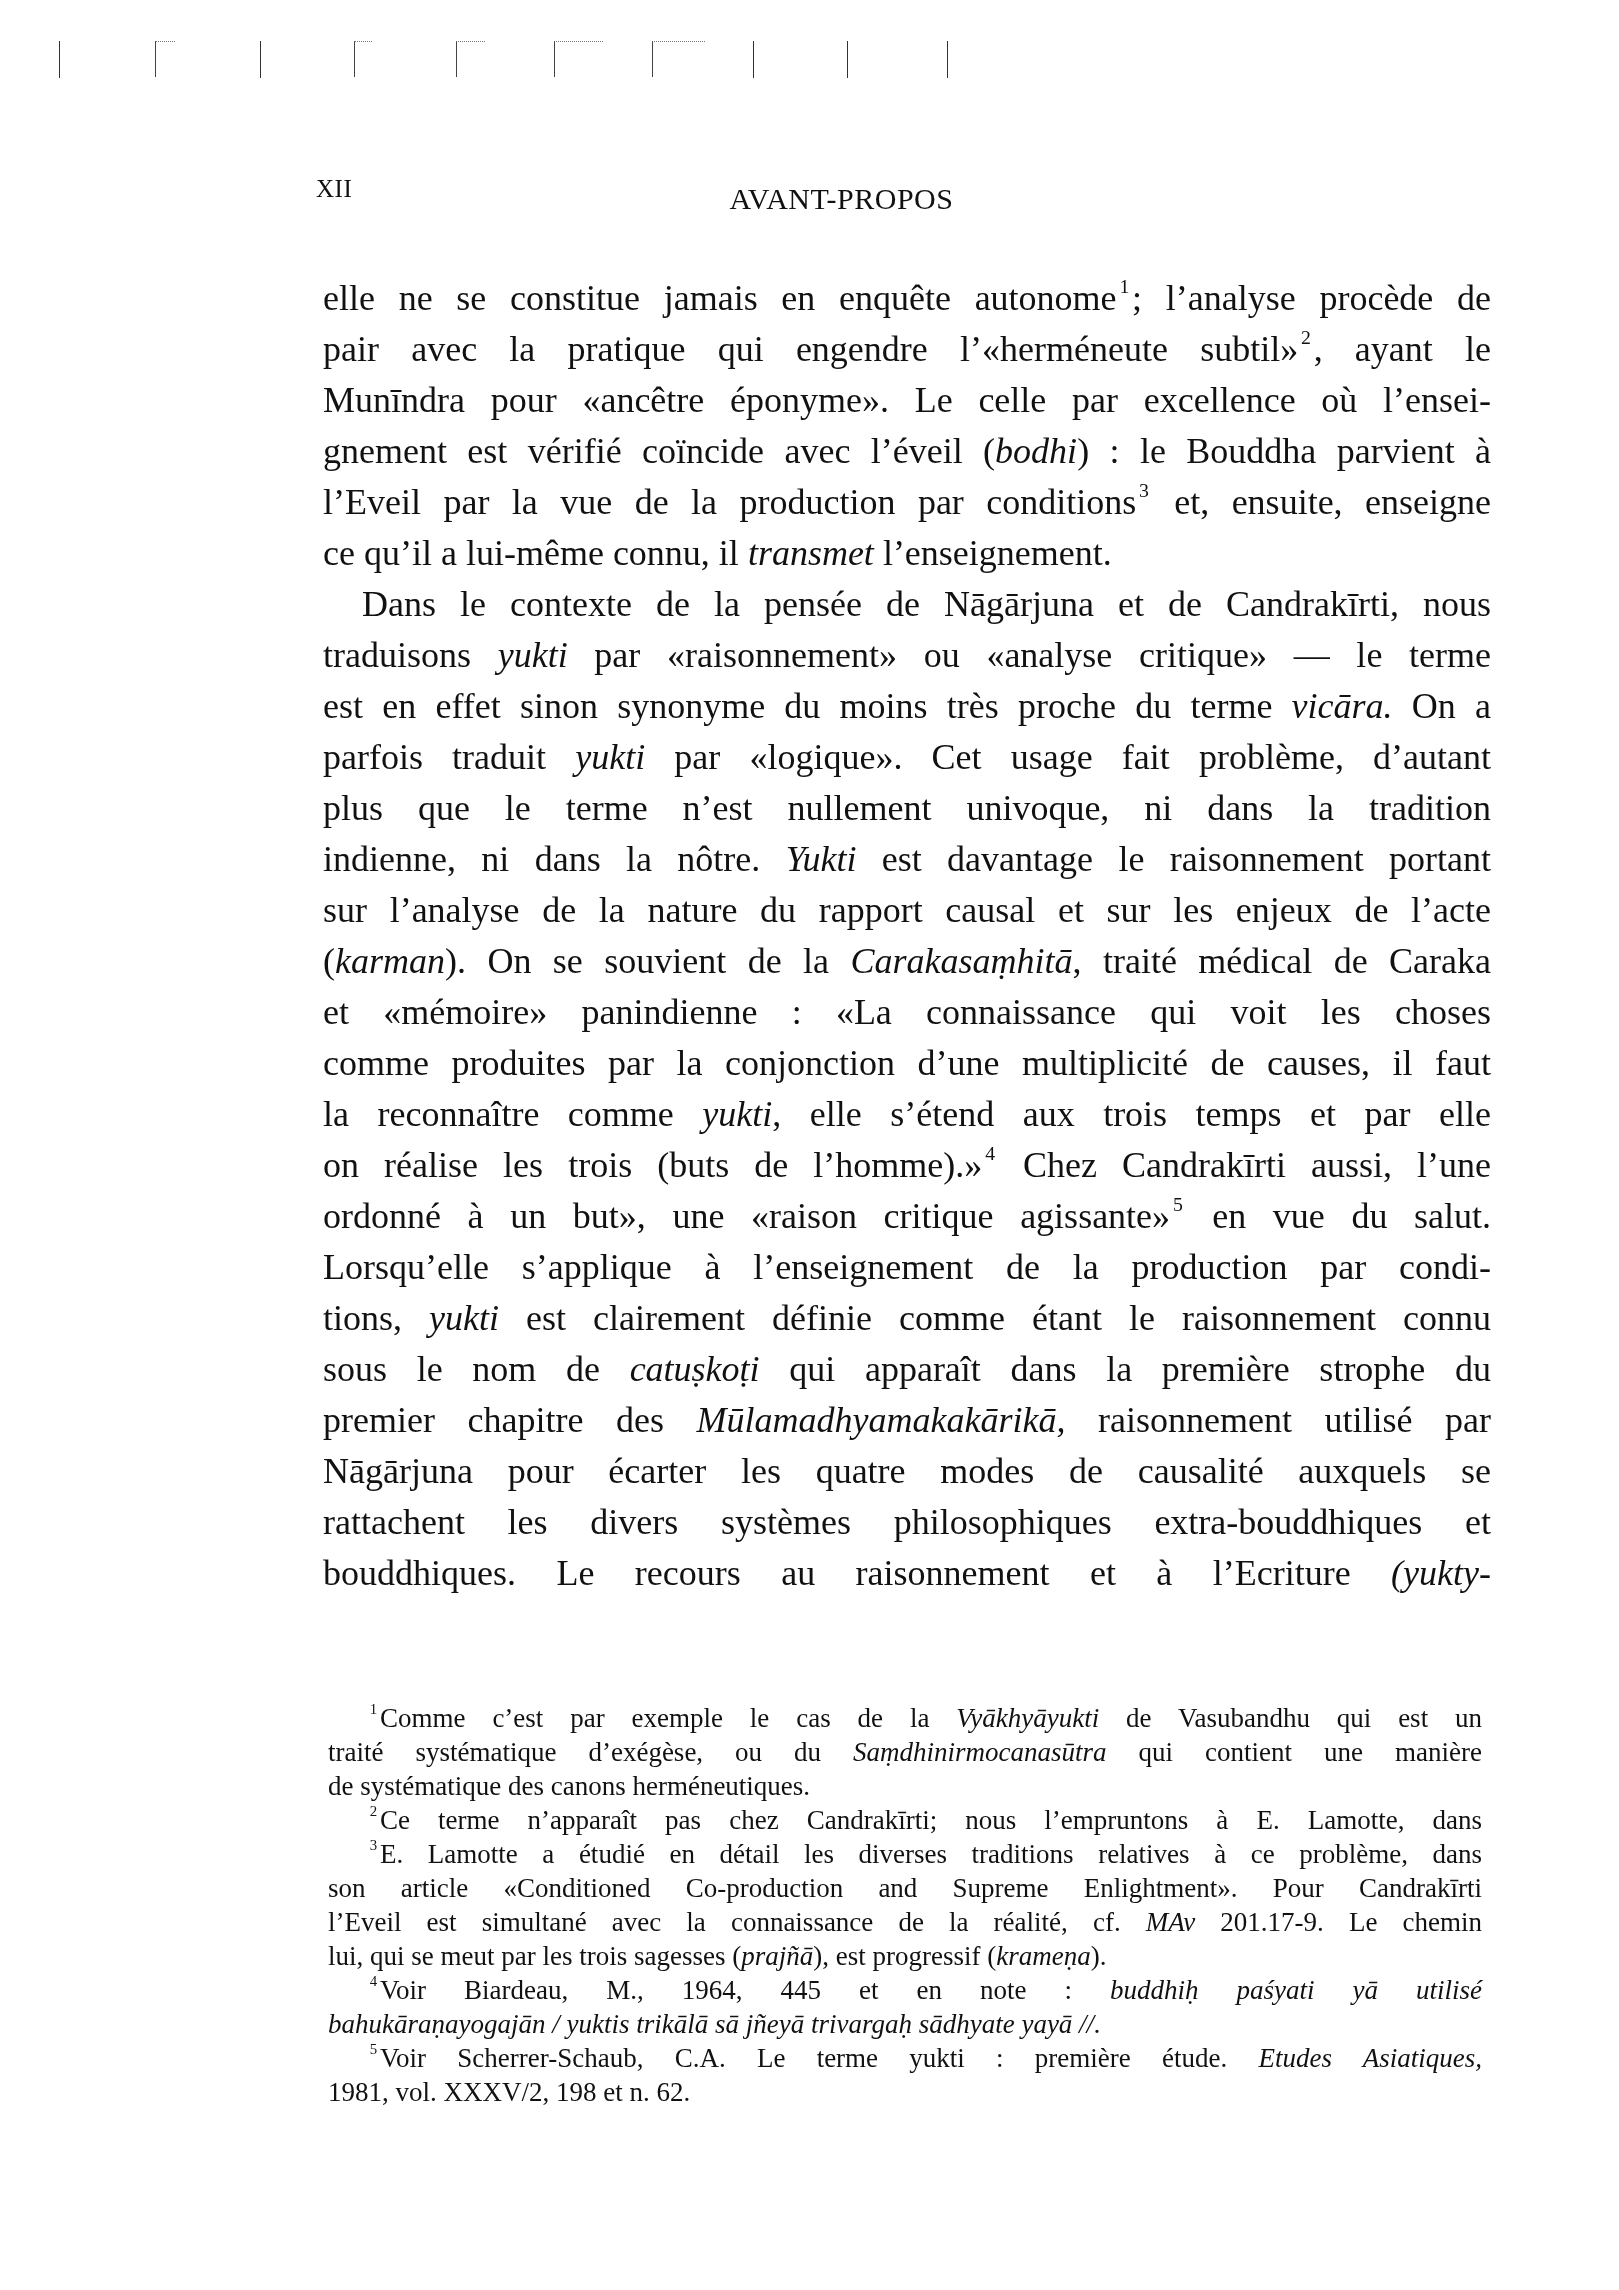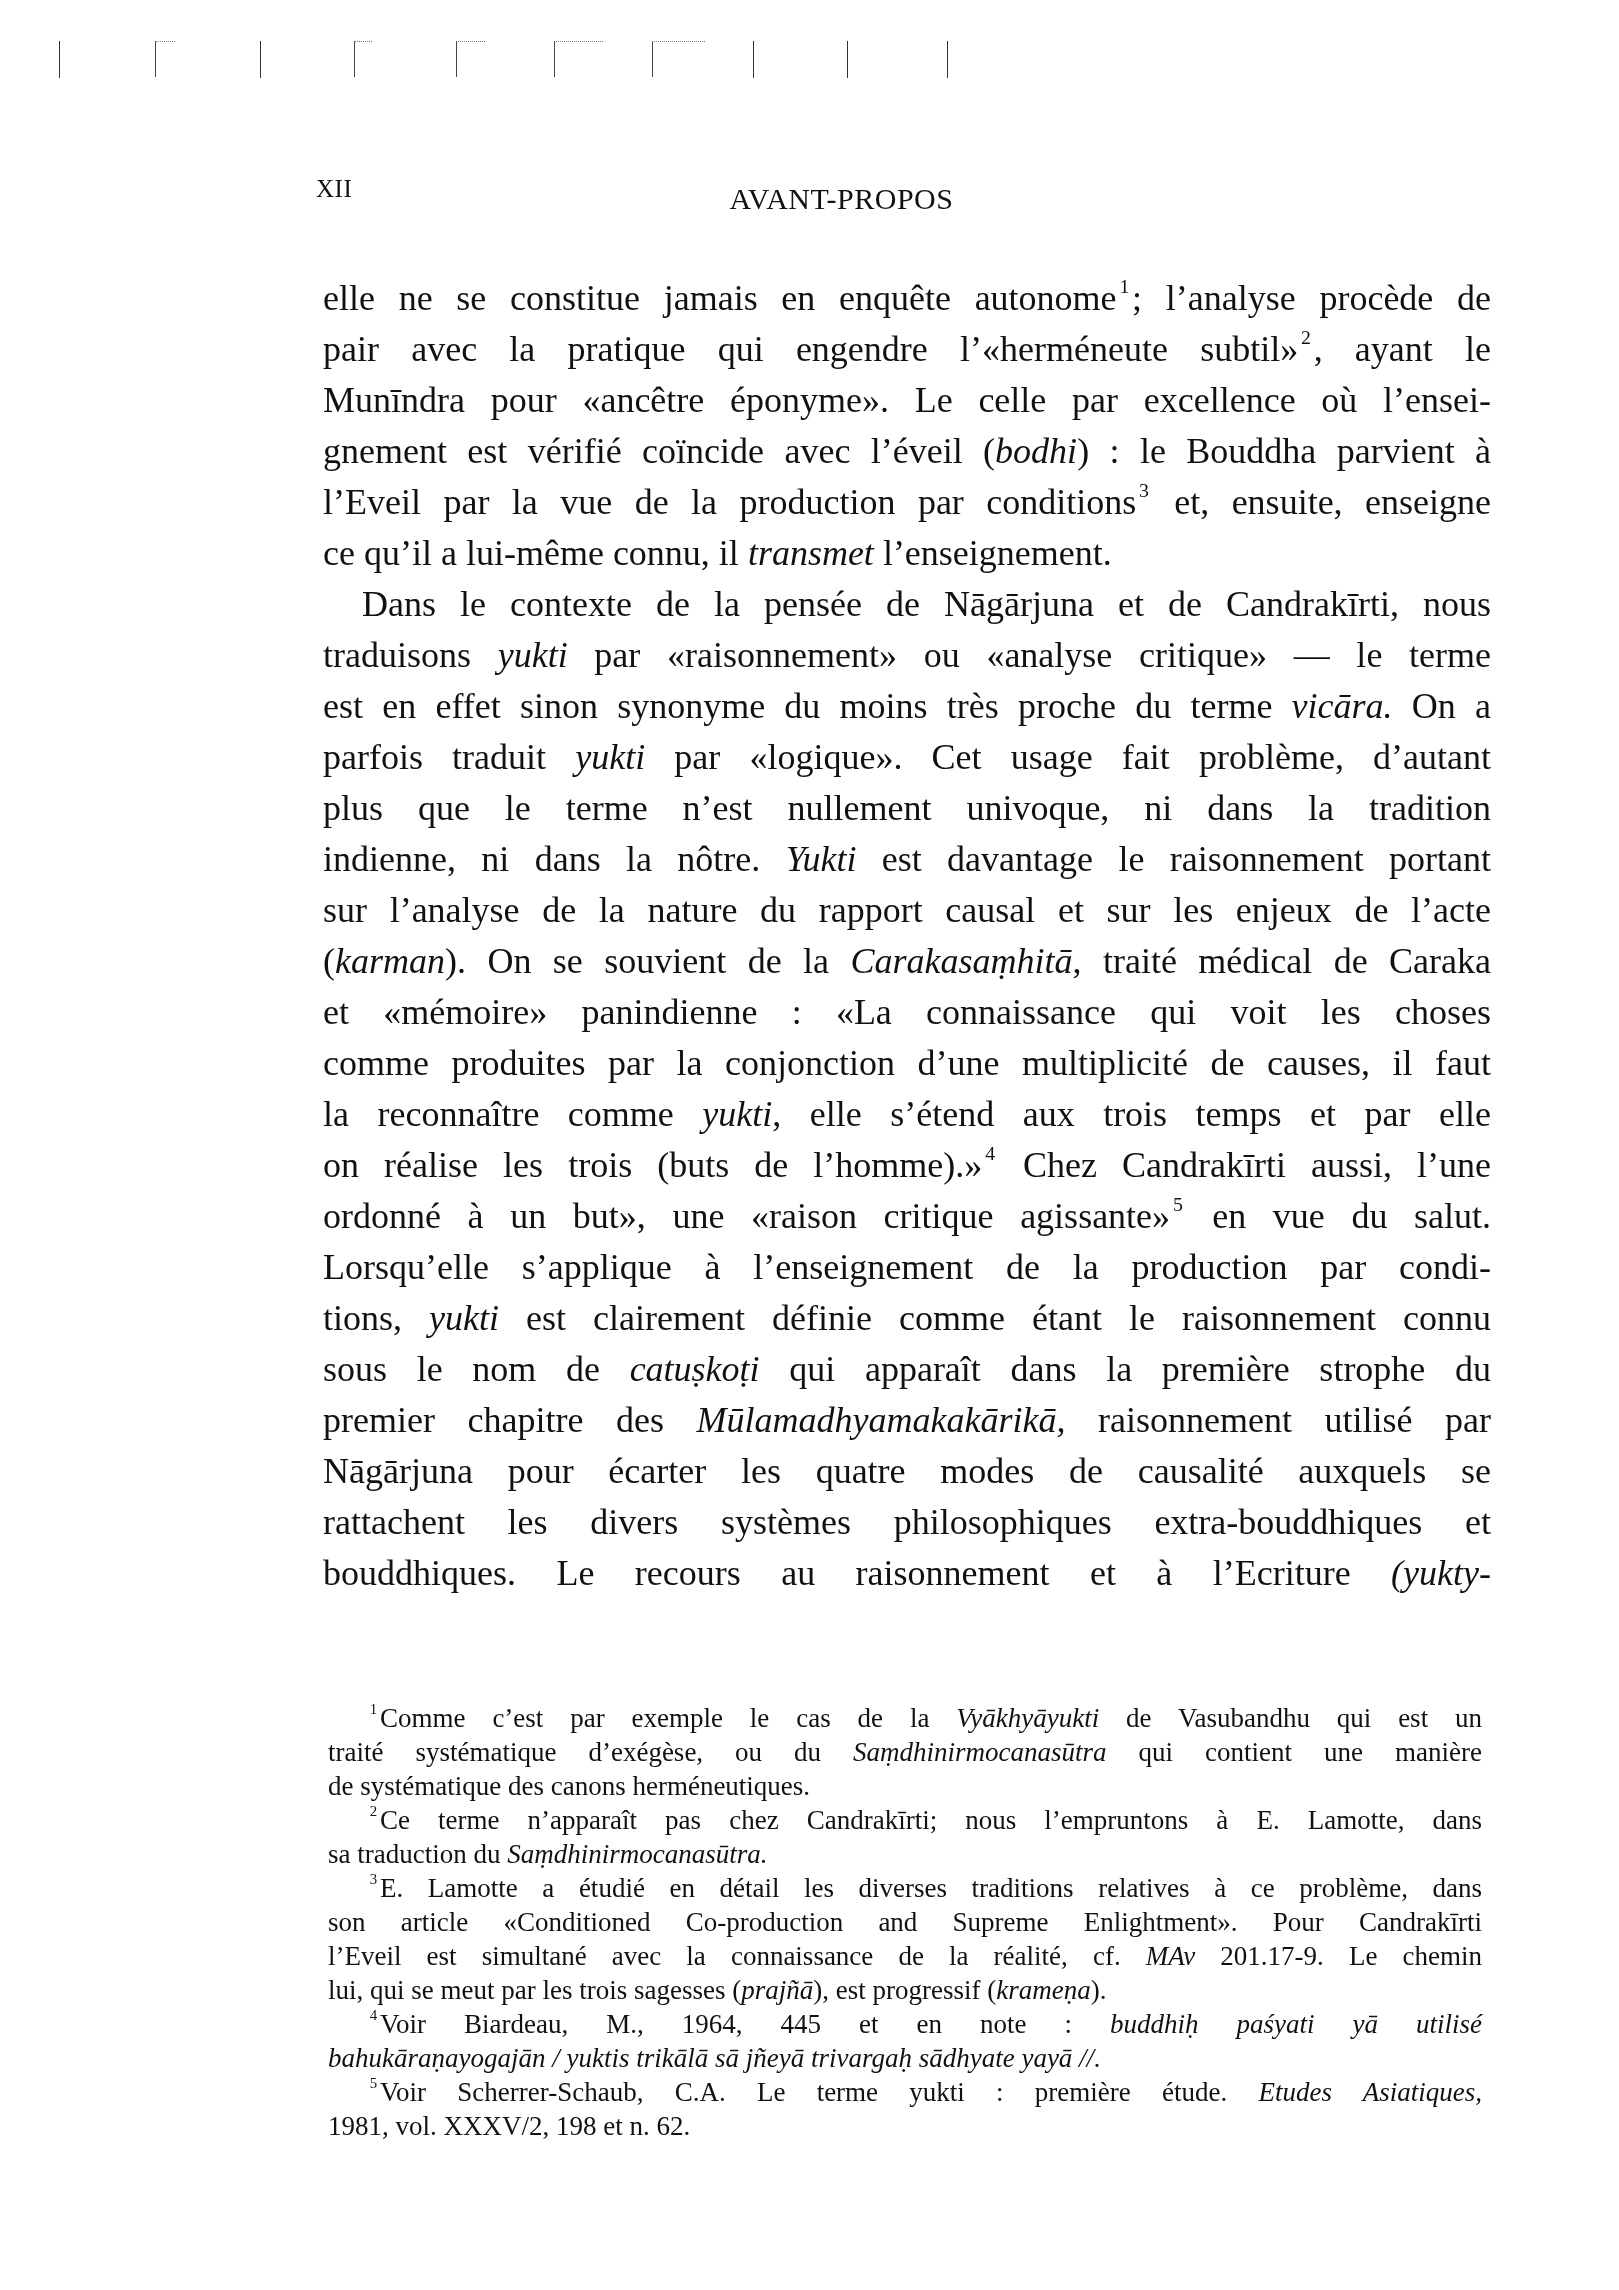--- a/index.html
+++ b/index.html
@@ -77,21 +77,20 @@
 </div>
 
 <div class="notes">
   <div class="note">
     <span class="line first"><sup>1</sup><span>Comme c’est par exemple le cas de la </span><i>Vyākhyāyukti</i><span> de Vasubandhu qui est un</span></span>
     <span class="line"><span>traité systématique d’exégèse, ou du </span><i>Saṃdhinirmocanasūtra</i><span> qui contient une manière</span></span>
     <span class="line last">de systématique des canons herméneutiques.</span>
   </div>
   <div class="note">
     <span class="line first"><sup>2</sup><span>Ce terme n’apparaît pas chez Candrakīrti; nous l’empruntons à E. Lamotte, dans</span></span>
-    <span class="line last"><span>sa traduction du </span><i>Saṃdhinirmocanasūtra.</i></span>
   </div>
   <div class="note">
     <span class="line first"><sup>3</sup><span>E. Lamotte a étudié en détail les diverses traditions relatives à ce problème, dans</span></span>
     <span class="line">son article «Conditioned Co-production and Supreme Enlightment». Pour Candrakīrti</span>
     <span class="line"><span>l’Eveil est simultané avec la connaissance de la réalité, cf. </span><i>MAv</i><span> 201.17-9. Le chemin</span></span>
     <span class="line last"><span>lui, qui se meut par les trois sagesses (</span><i>prajñā</i><span>), est progressif (</span><i>kramеṇa</i><span>).</span></span>
   </div>
   <div class="note">
     <span class="line first"><sup>4</sup><span>Voir Biardeau, M., 1964, 445 et en note : </span><i>buddhiḥ paśyati yā utilisé</i></span>
     <span class="line last"><i>bahukāraṇayogajān / yuktis trikālā sā jñeyā trivargaḥ sādhyate yayā //.</i></span>

